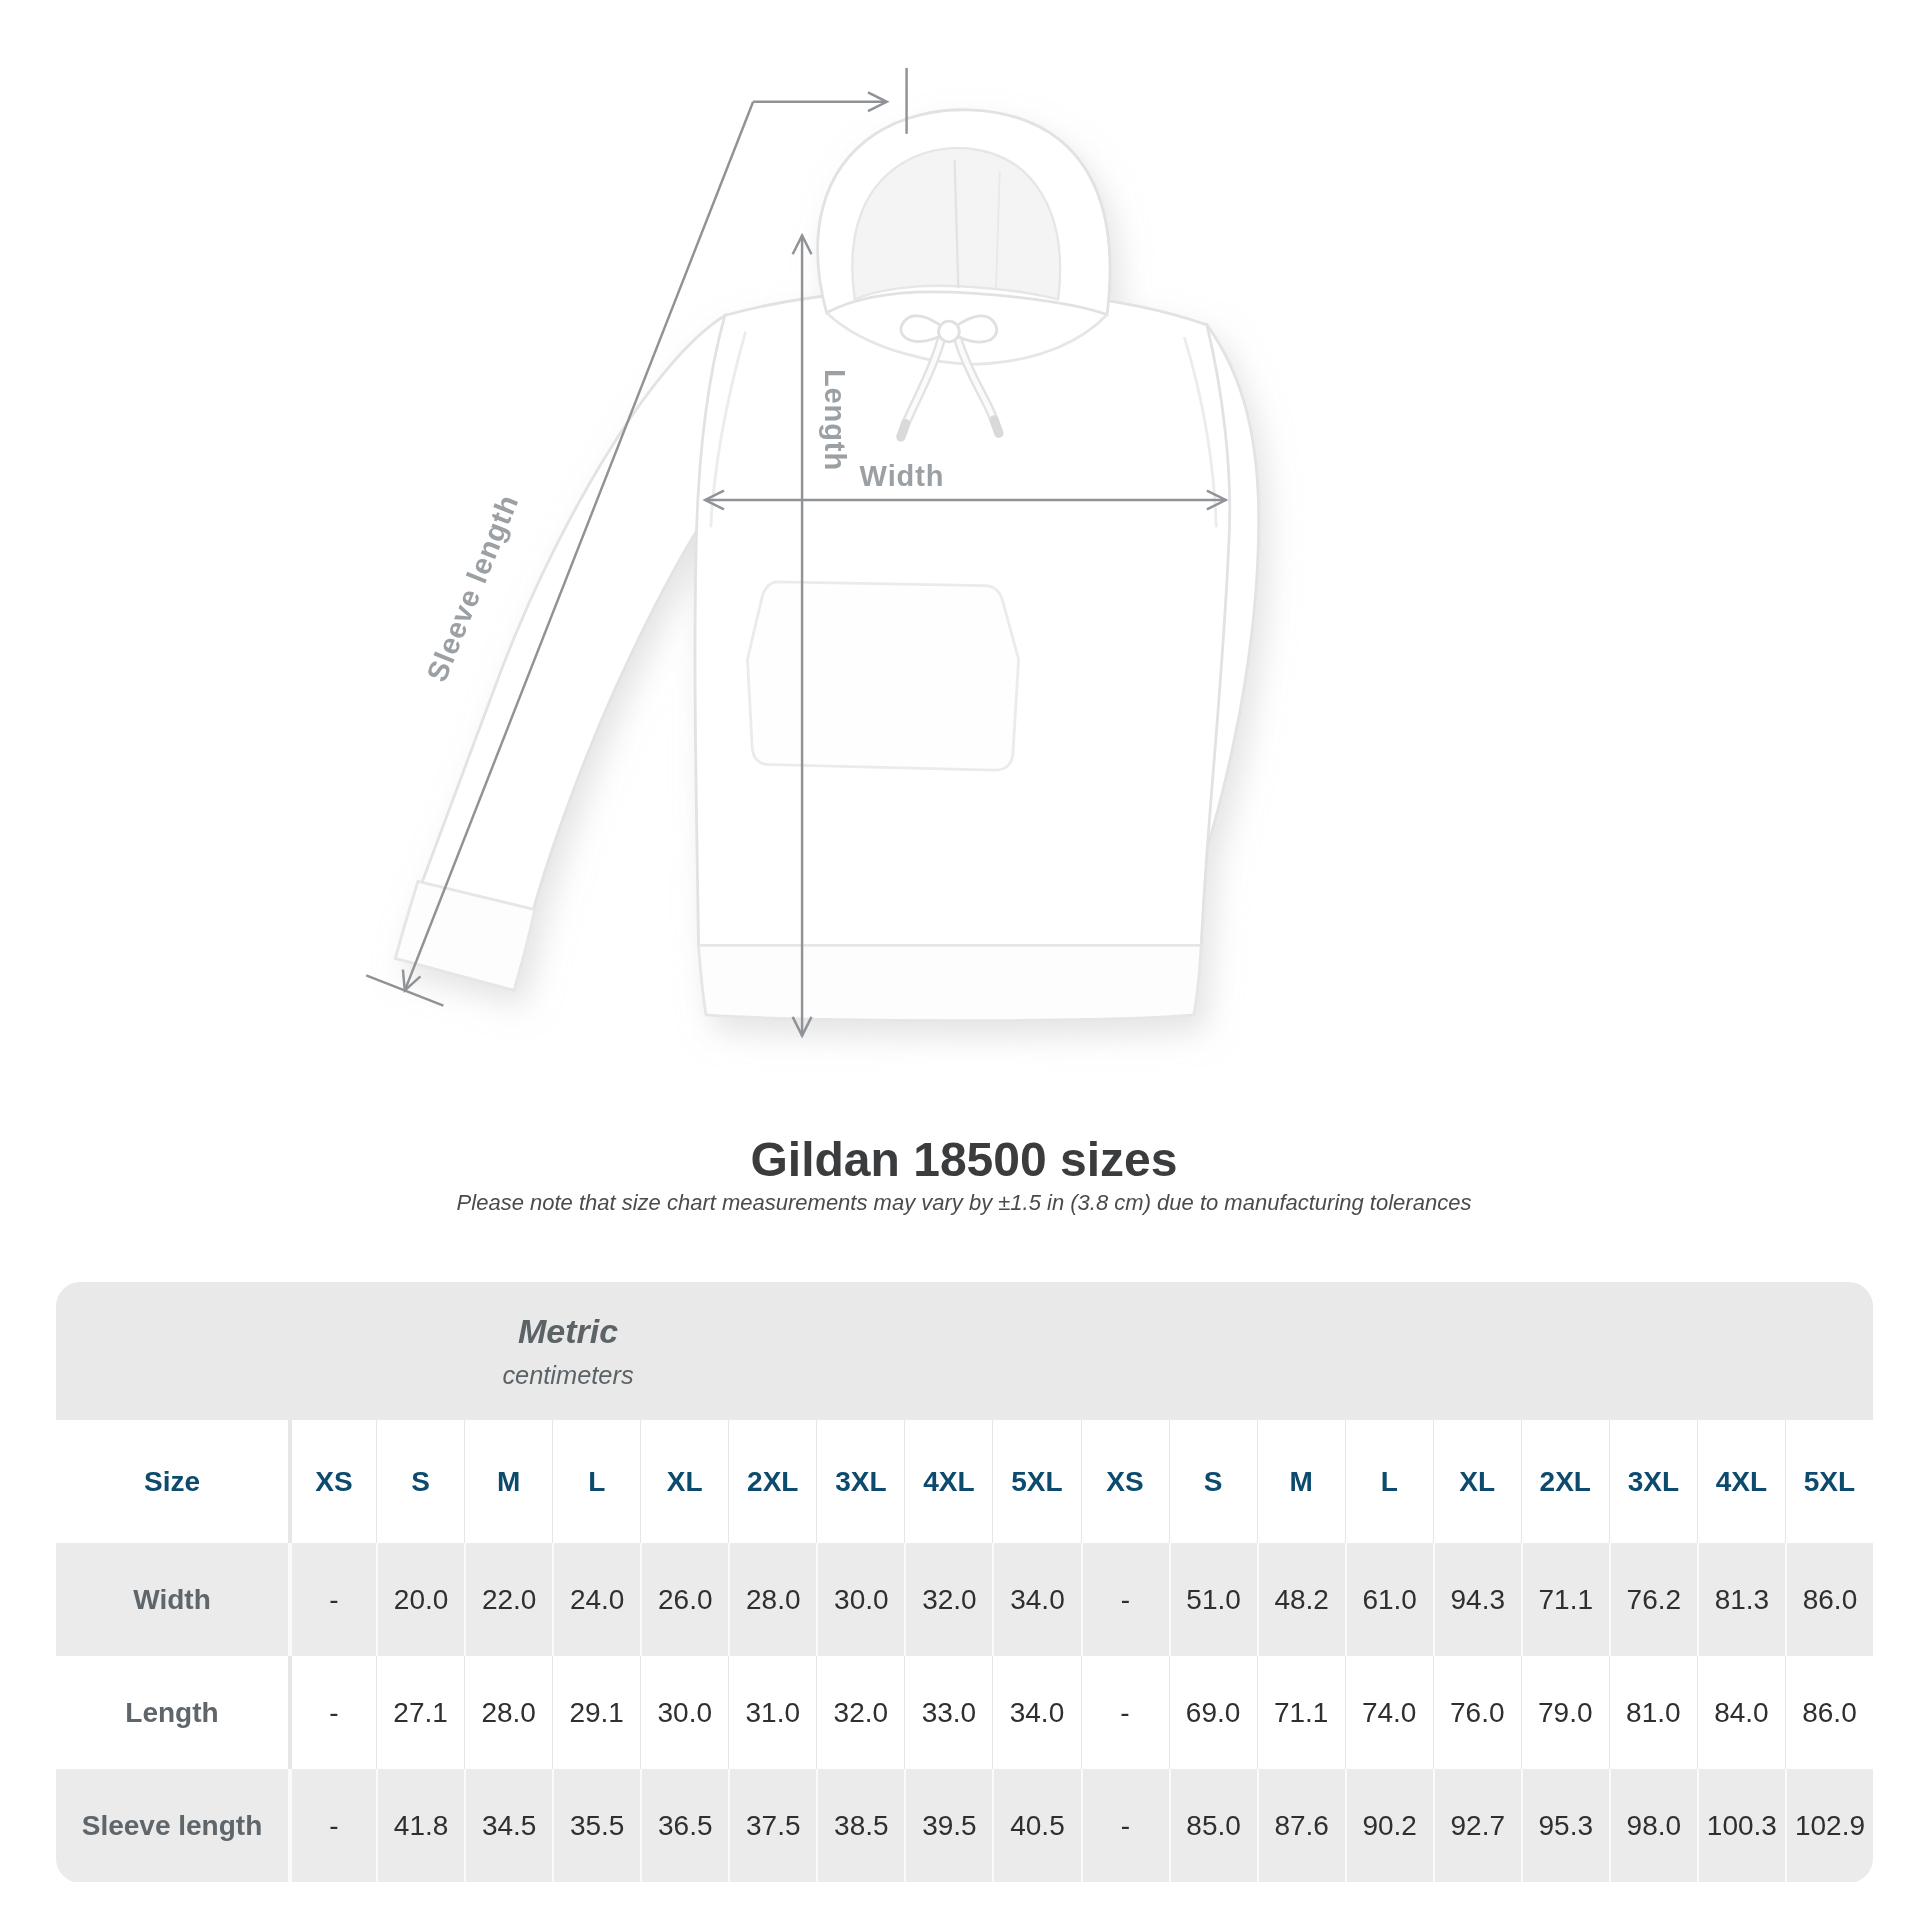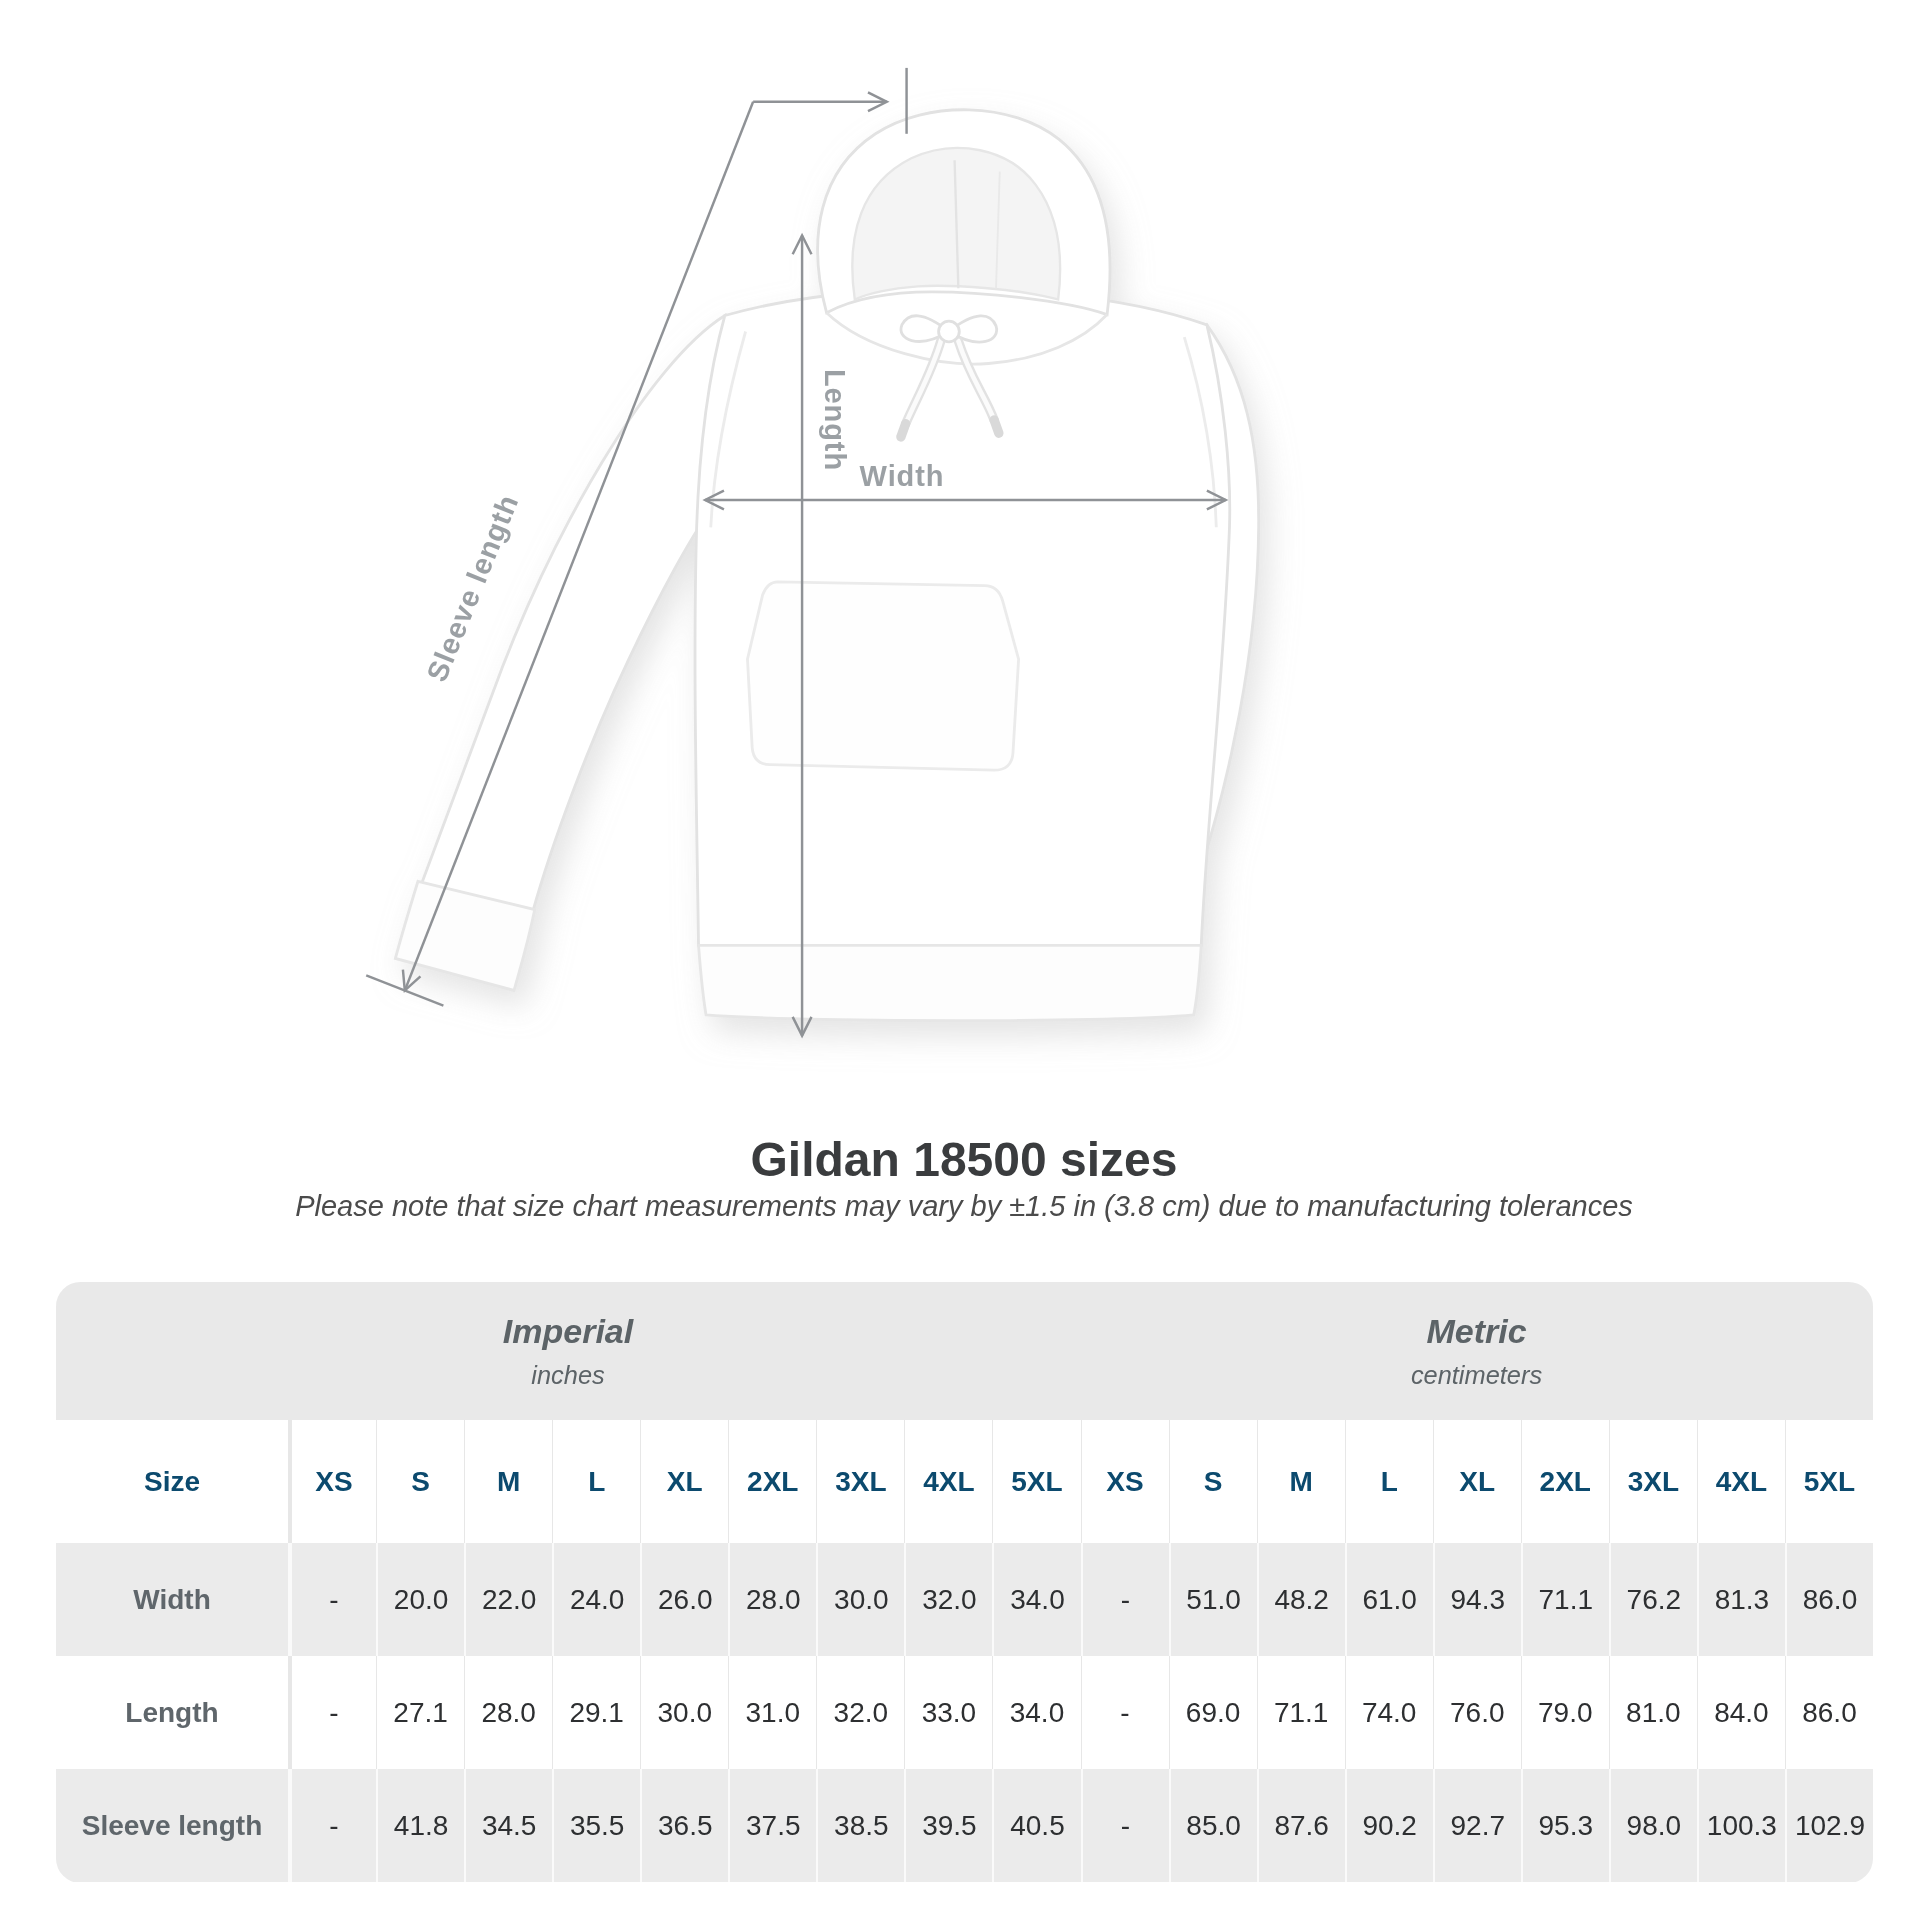--- a/index.html
+++ b/index.html
@@ -14,21 +14,21 @@
   .dim-label { position:absolute; font-weight:bold; font-size:29px;
                color:#9ba0a4; letter-spacing:0.9px; white-space:nowrap; }
   .dim-label.len    { left:834px; top:420px; transform:translate(-50%,-50%) rotate(90deg); }
   .dim-label.wid    { left:902px; top:476px; transform:translate(-50%,-50%); }
   .dim-label.sleeve { left:473px; top:588px; transform:translate(-50%,-50%) rotate(-68deg); }
 
   
   .chart-title { position:absolute; top:1132px; left:0; width:100%;
                  text-align:center; font-size:48px; font-weight:bold; color:#3a3c3e; }
   .chart-subtitle { position:absolute; top:1190px; left:0; width:100%;
-                    text-align:center; font-size:29px; font-style:italic; color:#4b4b4b; }
+                    text-align:center; font-size:22px; font-style:italic; color:#4b4b4b; }
 
   
   .size-table { position:absolute; left:56px; top:1282px; width:1817px; height:601px;
                 border-radius:24.5px; overflow:hidden; display:flex; flex-direction:column; }
 
   .unit-band { display:grid; grid-template-columns:1024px 1fr; height:138px; background:#e9e9e9; }
   .unit-cell { display:flex; flex-direction:column; align-items:center; justify-content:center; }
   .unit-name { font-size:34px; font-weight:bold; font-style:italic; color:#5c6367; }
   .unit-sub  { font-size:25.4px; font-style:italic; color:#5c6367; margin-top:9.4px; }
 
@@ -125,24 +125,20 @@
   <span class="dim-label len">Length</span>
   <span class="dim-label wid">Width</span>
   <span class="dim-label sleeve">Sleeve length</span>
 
   <div class="chart-title">Gildan 18500 sizes</div>
   <div class="chart-subtitle">Please note that size chart measurements may vary by ±1.5 in (3.8 cm) due to manufacturing tolerances</div>
 
   <div class="size-table">
 
     <div class="unit-band">
-      <div class="unit-cell">
-        <div class="unit-name">Imperial</div>
-        <div class="unit-sub">inches</div>
-      </div>
       <div class="unit-cell">
         <div class="unit-name">Metric</div>
         <div class="unit-sub">centimeters</div>
       </div>
     </div>
 
     <div class="trow hdr">
       <div class="cell head">Size</div>
 
     <div class="cell head">XS</div>

